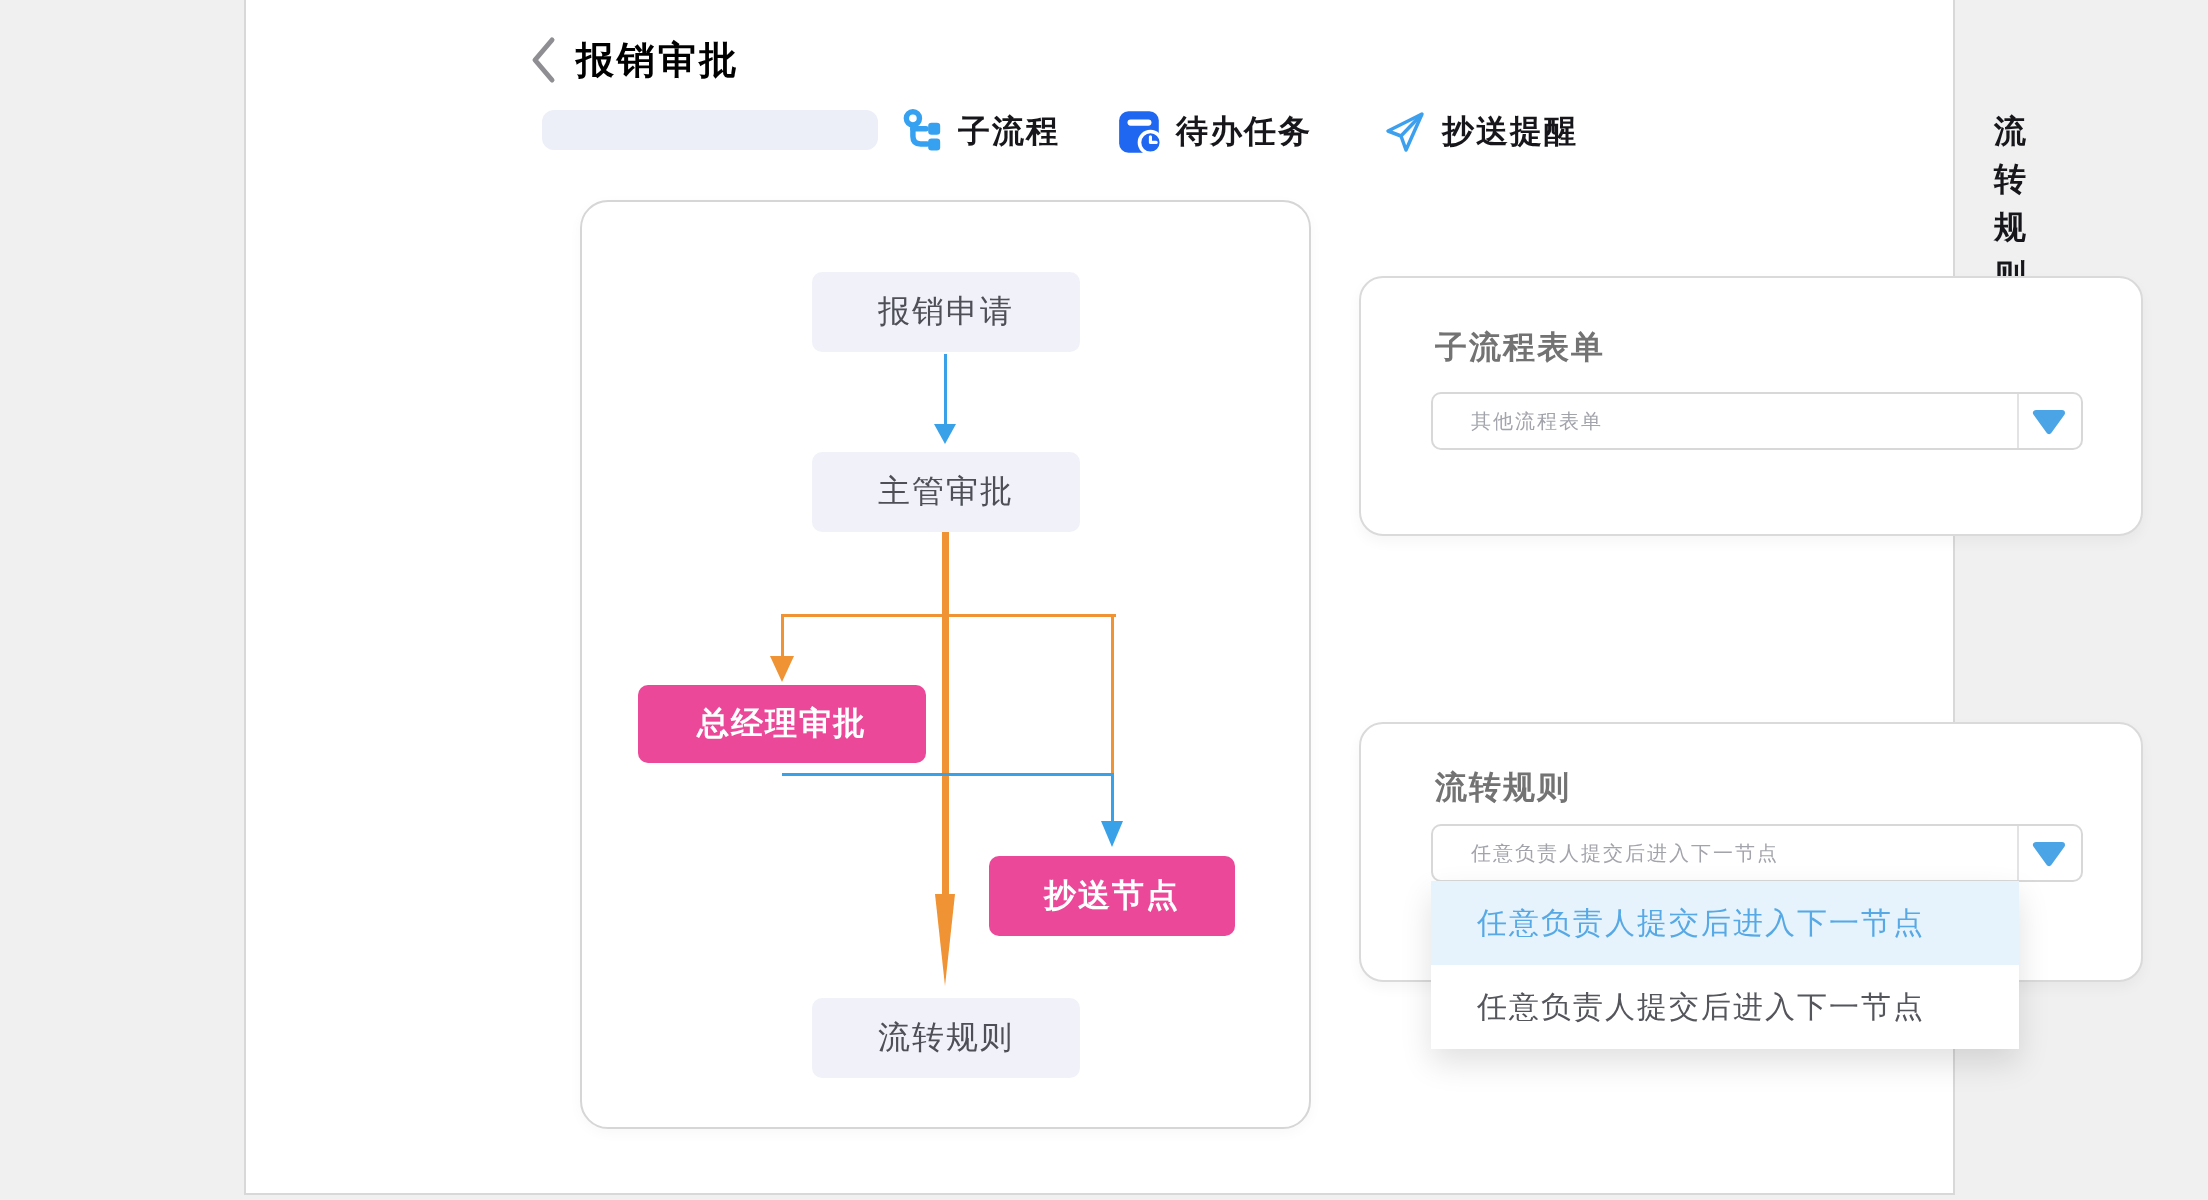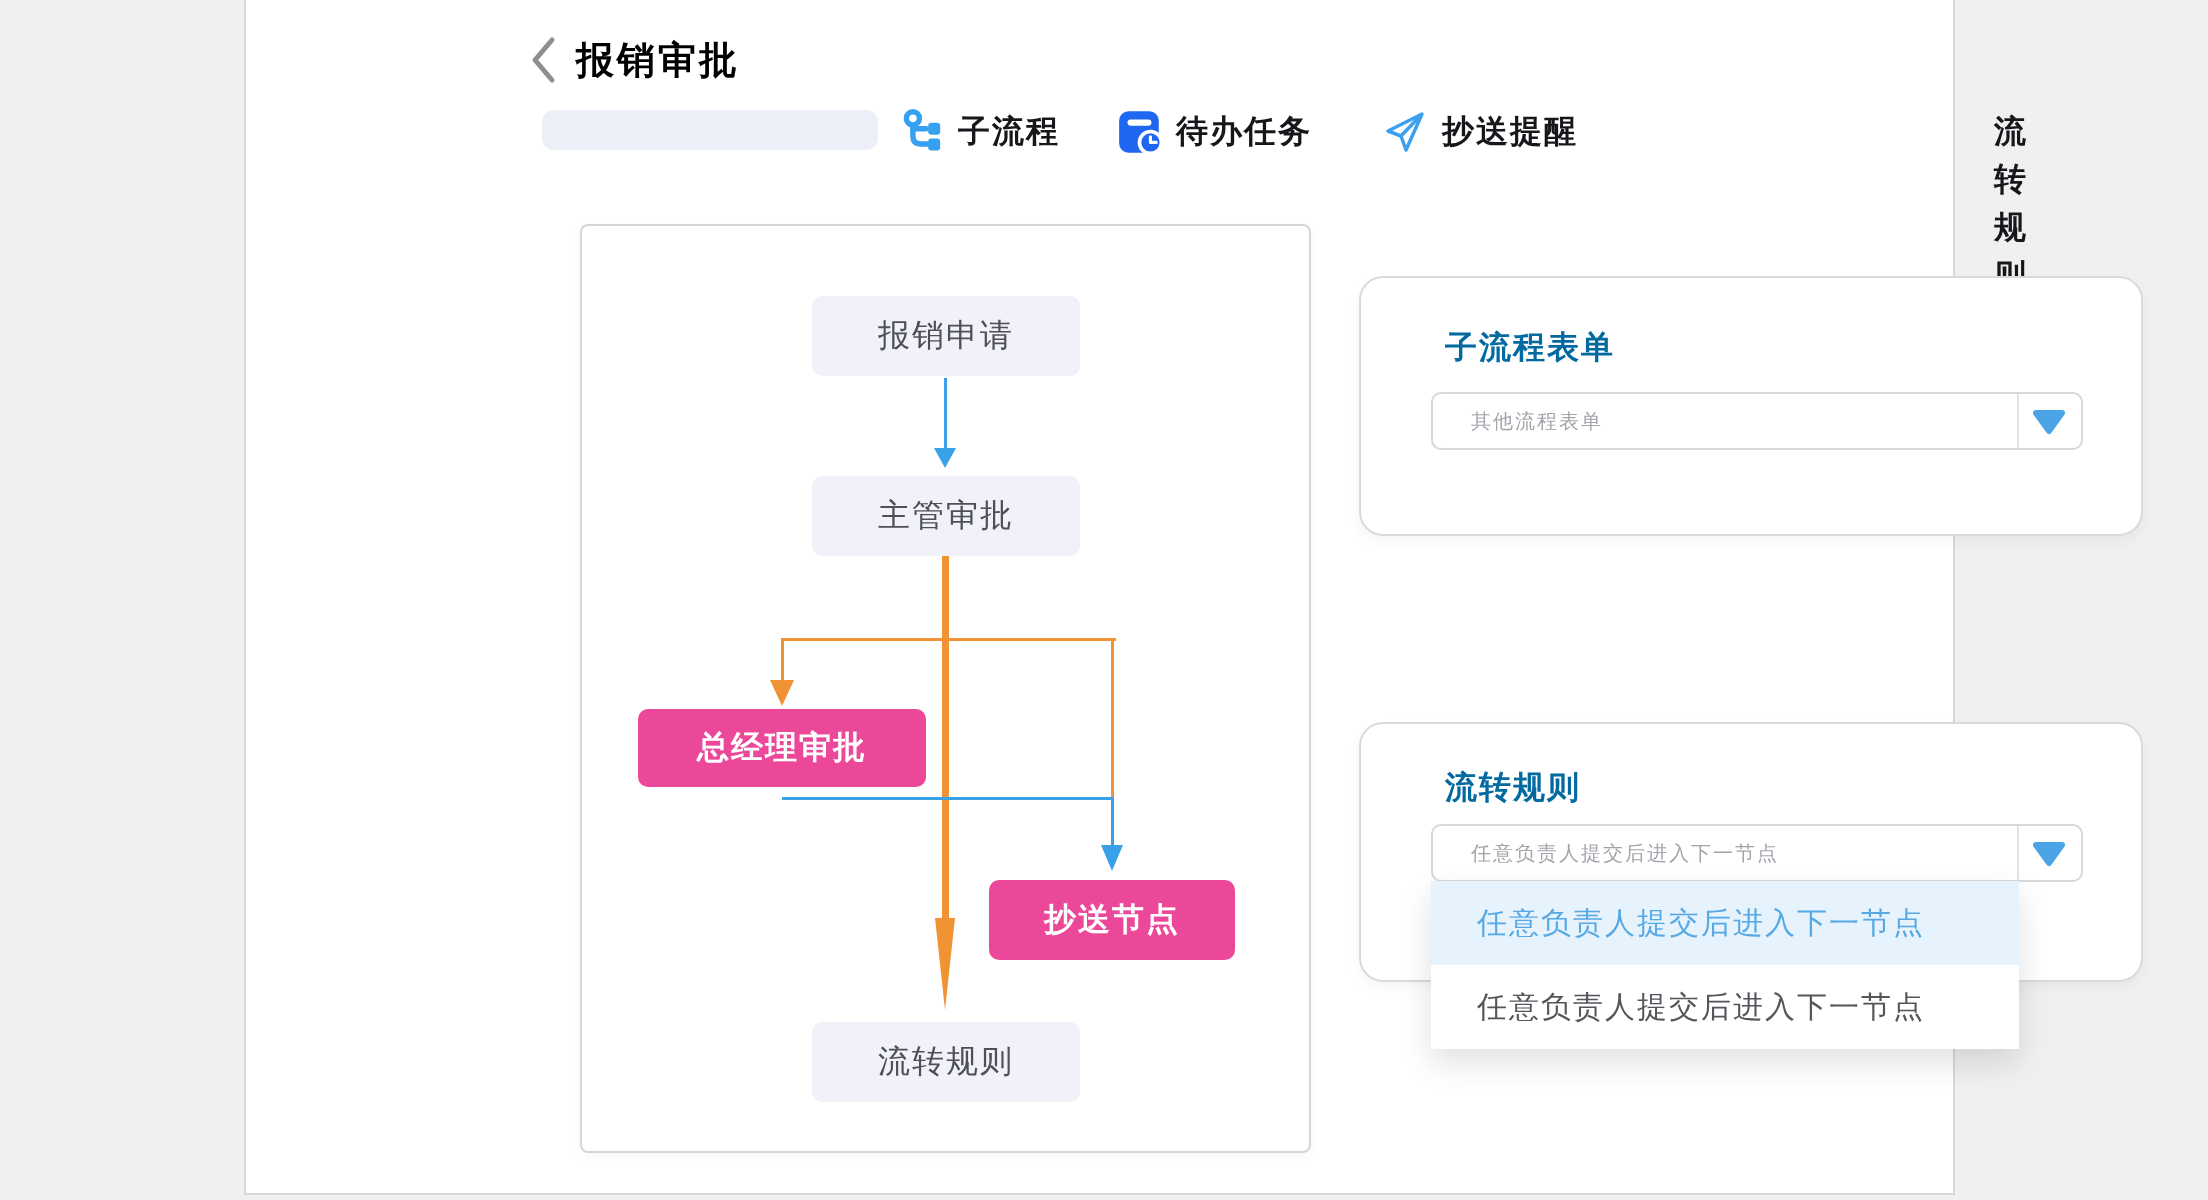--- a/index.html
+++ b/index.html
@@ -35,23 +35,22 @@
   #lb-task{left:930px;}
   #ic-plane{left:1134px;}
   #lb-plane{left:1196px;}
   .tb-right{
     position:absolute;left:1748px;top:109px;height:48px;line-height:48px;
     font-size:32px;font-weight:600;color:#17171b;letter-spacing:2px;cursor:pointer;
   }
   
   .flow-card{
     position:absolute;left:334px;top:202px;width:731px;height:929px;
-    background:#fff;border:2px solid #d6d6d6;border-radius:8px;box-sizing:border-box;
+    background:#fff;border:2px solid #d6d6d6;border-radius:28px;box-sizing:border-box;
     box-shadow:0 4px 14px rgba(0,0,0,0.03);
-    margin-top:24px;
   }
   .fnode{
     position:absolute;border-radius:10px;text-align:center;
     font-size:32px;letter-spacing:2px;
     display:flex;align-items:center;justify-content:center;
   }
   .fnode.normal{background:#f1f2f9;color:#4e4f57;}
   .fnode.primary{background:#ec4899;color:#ffffff;font-weight:600;}
   #n-start {left:230px;top:70px; width:268px;height:80px;}
   #n-super {left:230px;top:250px;width:268px;height:80px;}
@@ -80,21 +79,21 @@
   #e-b2-head{left:519px;top:619px;width:0;height:0;border-left:11px solid transparent;border-right:11px solid transparent;border-top:26px solid #38a1e8;}
   
   .panel{
     position:absolute;left:1113px;width:784px;background:#fff;
     border:2px solid #dadada;border-radius:24px;box-sizing:border-box;
     box-shadow:0 6px 14px rgba(0,0,0,0.04);
   }
   #panel-1{top:278px;height:260px;}
   #panel-2{top:724px;height:260px;}
   .panel-title{
-    position:absolute;left:84px;font-size:32px;font-weight:bold;color:#0369a1;letter-spacing:2px;
+    position:absolute;left:74px;font-size:32px;font-weight:bold;color:#737373;letter-spacing:2px;
   }
   #panel-1 .panel-title{top:48px;}
   #panel-2 .panel-title{top:42px;}
   .selectbox{
     position:absolute;left:70px;width:652px;height:58px;
     border:2px solid #d8d8d8;border-radius:10px;background:#fff;box-sizing:border-box;
     cursor:pointer;
   }
   #panel-1 .selectbox{top:114px;}
   #panel-2 .selectbox{top:100px;}

